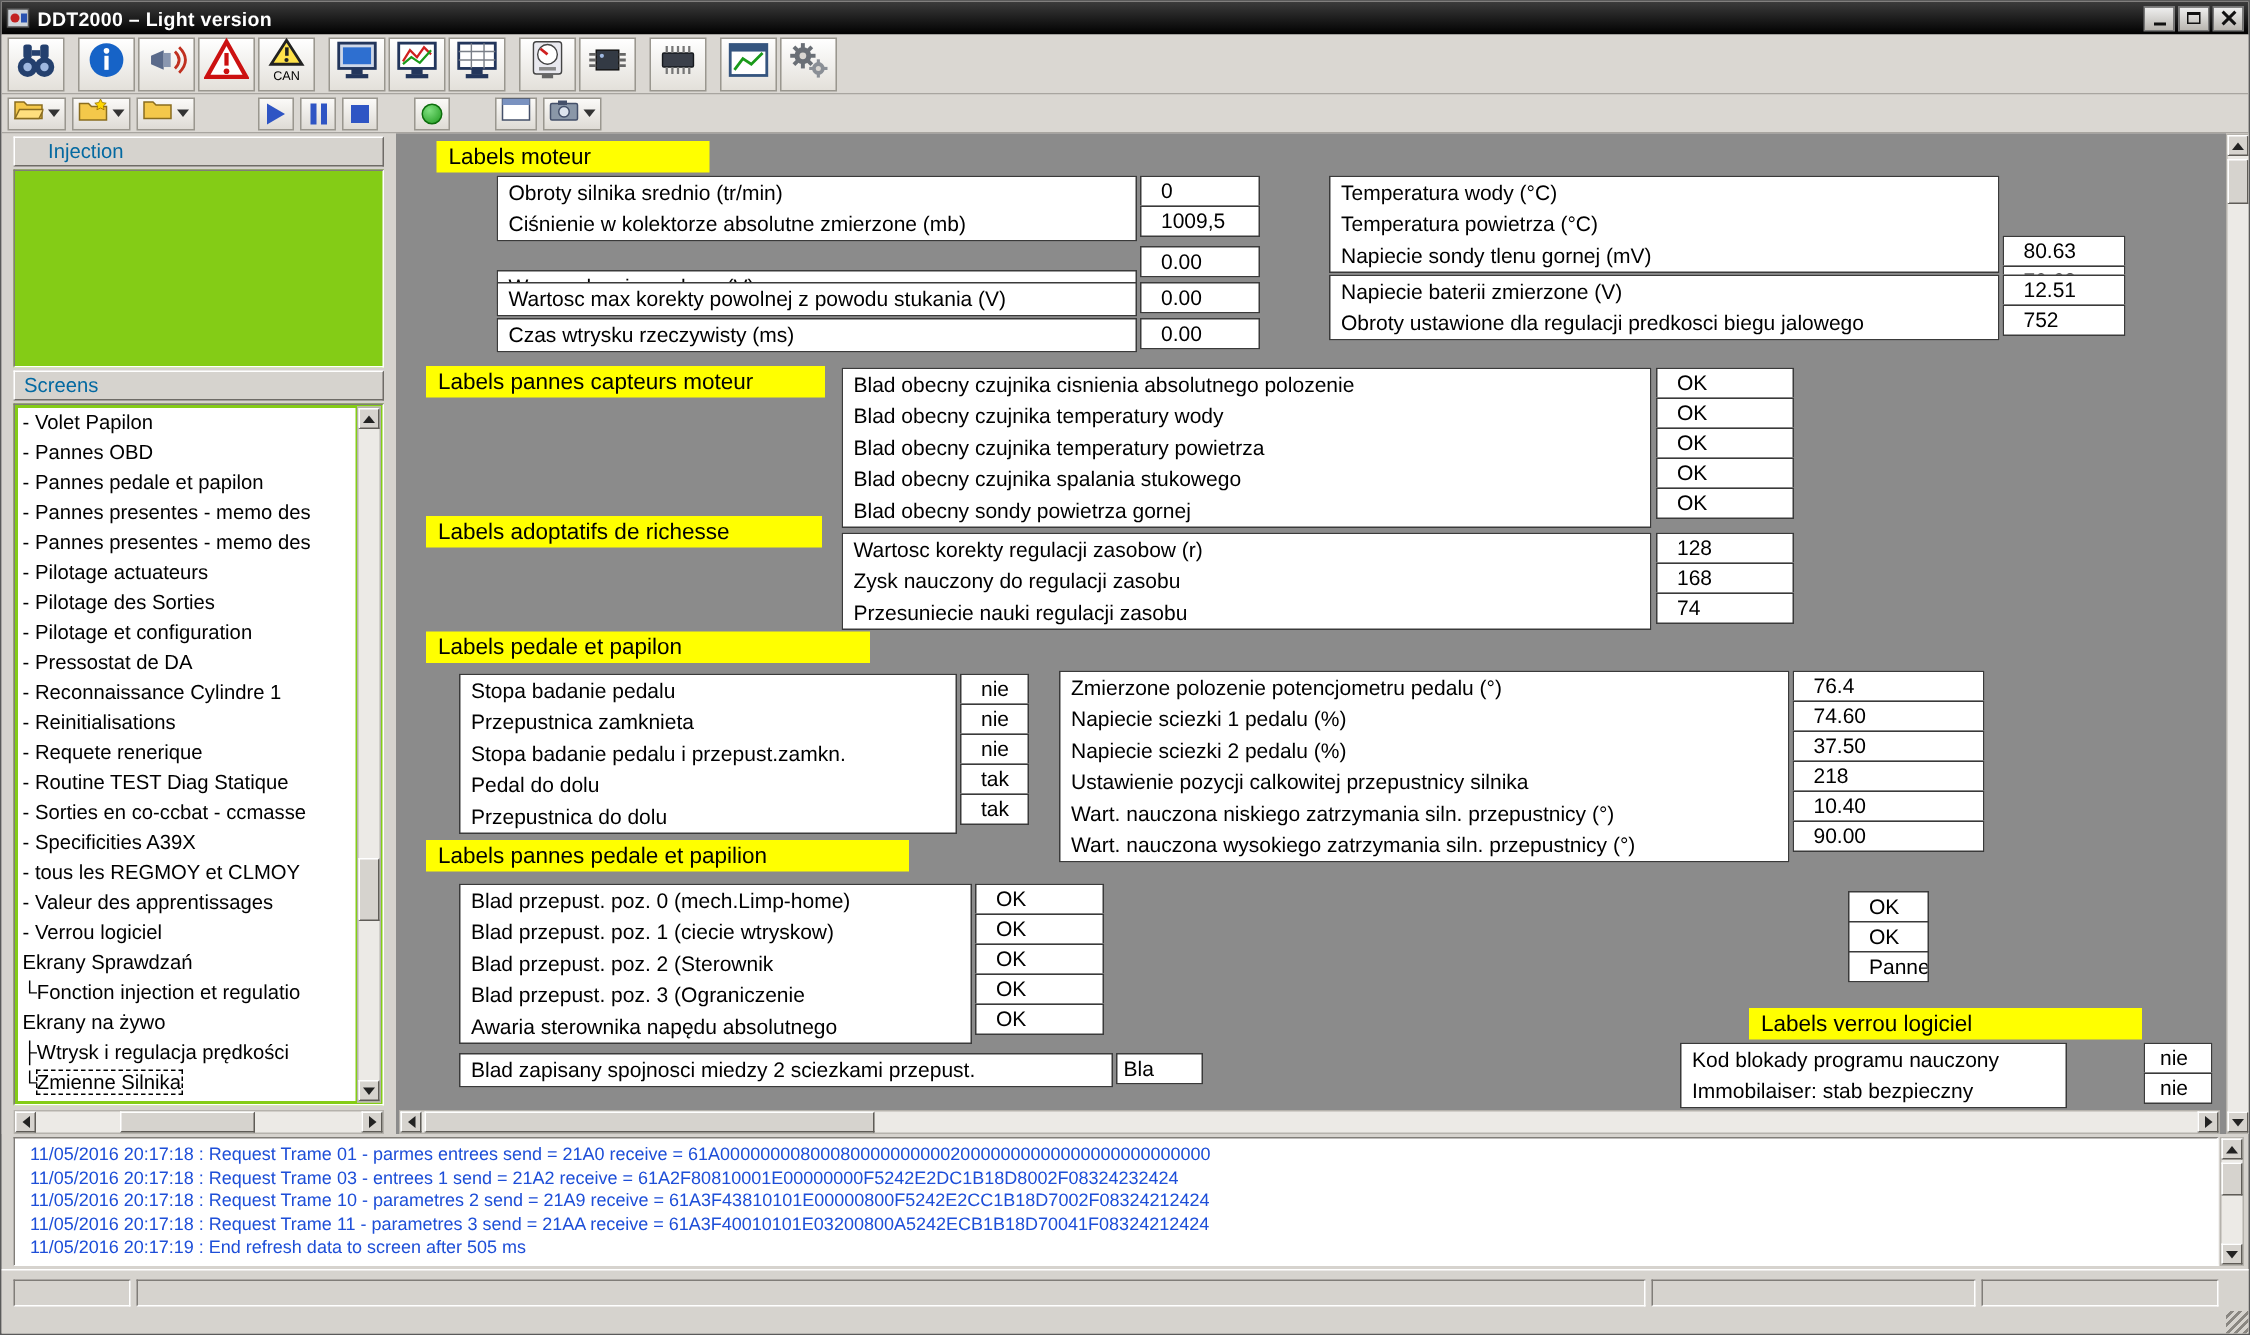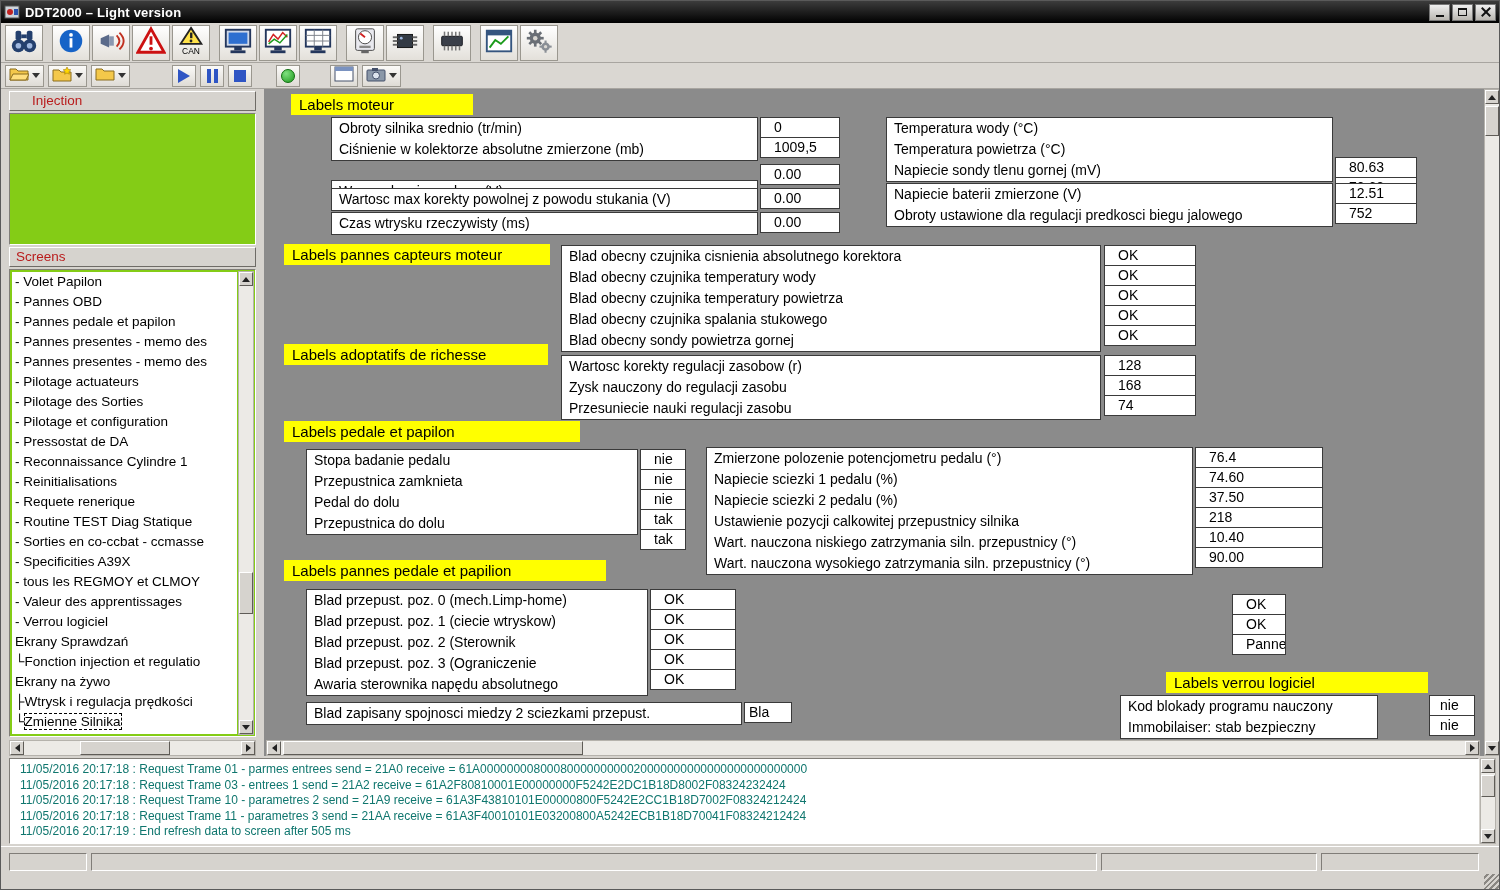--- a/index.html
+++ b/index.html
@@ -36,21 +36,21 @@
   .caret { width:0; height:0; border-left:4px solid transparent; border-right:4px solid transparent; border-top:5px solid #333; margin-left:3px; }
   .play-shape { width:0; height:0; border-left:12px solid #2f55c4; border-top:7px solid transparent; border-bottom:7px solid transparent; }
   .pause-shape { display:flex; gap:3px; }
   .pause-shape span { width:4px; height:14px; background:#2f55c4; display:block; }
   .stop-shape { width:12px; height:12px; background:#2f55c4; }
   .rec-shape { width:14px; height:14px; border-radius:50%; background:radial-gradient(circle at 35% 30%, #7fe07f, #1f9a1f); border:1px solid #0d6e0d; }
 
   
   .sidebar { position:absolute; left:0; top:88px; width:263px; height:667px; background:#d6d3ce; }
   .panelhdr { position:absolute; left:8px; width:247px; height:20px; background:#d6d3ce;
-    border:1px solid; border-color:#ffffff #6e6b66 #6e6b66 #ffffff; font-size:13.5px; line-height:18px; color:#b91c1c; }
+    border:1px solid; border-color:#ffffff #6e6b66 #6e6b66 #ffffff; font-size:13.5px; line-height:18px; color:#0369a1; }
   .sunken { border:1px solid; border-color:#807d78 #ffffff #ffffff #807d78; background:#84cc16; }
   .injbox { position:absolute; left:8px; top:24px; width:247px; height:132px; }
   .listbox { position:absolute; left:8px; top:180px; width:247px; height:468px; }
   .slist { position:absolute; left:2px; top:2px; right:18px; bottom:2px; overflow:hidden; background:#fff; }
   .sitem { height:20px; line-height:20px; font-size:13.5px; color:#000; white-space:nowrap; padding-left:3px; cursor:default; }
   .sitem .pfx { white-space:pre; }
   .itext.selected { outline:1px dashed #000; outline-offset:0; }
 
   
   .vscroll { position:absolute; width:16px; background:#eceae6; border:1px solid #b5b2ac; }
@@ -70,21 +70,21 @@
   .ybar { position:absolute; height:21px; line-height:21px; background:#ffff00; color:#000; font-size:15px; padding-left:8px; white-space:nowrap; overflow:hidden; }
   .lblbox { position:absolute; background:#fff; border:1px solid #3a3a3a; }
   .lrow { height:21px; line-height:21px; font-size:14px; color:#000; padding-left:7px; white-space:nowrap; overflow:hidden; }
   .valcol { position:absolute; }
   .vrow { height:21px; line-height:19px; font-size:14px; color:#000; background:#fff; border:1px solid #3a3a3a; padding-left:13px; white-space:nowrap; overflow:hidden; }
   .valcol .vrow + .vrow { margin-top:-1px; }
 
   
   .logarea { position:absolute; left:8px; top:757px; width:1470px; height:86px; background:#fff;
     border:1px solid; border-color:#807d78 #ffffff #ffffff #807d78; padding:3px 0 0 10px; overflow:hidden; }
-  .logline { font-size:12px; line-height:15.5px; color:#0f766e; white-space:nowrap; }
+  .logline { font-size:12px; line-height:15.5px; color:#1d4ed8; white-space:nowrap; }
   .logscroll { position:absolute; left:1479px; top:757px; width:16px; height:86px; background:#eceae6; border:1px solid #b5b2ac; }
 
   
   .statusbar { position:absolute; left:0; top:845px; width:1500px; height:45px; background:#d6d3ce; border-top:1px solid #fff; }
   .sseg { position:absolute; top:6px; height:18px; background:#d6d3ce; border:1px solid; border-color:#807d78 #ffffff #ffffff #807d78; }
   .grip { position:absolute; right:2px; bottom:2px; width:15px; height:15px;
     background:repeating-linear-gradient(135deg, #d6d3ce 0 2px, #8a8782 2px 4px); }
 </style>
 </head>
 <body>
@@ -436,21 +436,21 @@
       <div class="lrow">Napiecie baterii zmierzone (V)</div>
         <div class="lrow">Obroty ustawione dla regulacji predkosci biegu jalowego</div>
     </div>
     <div class="valcol" style="left:1071px; top:94px; width:82px;">
       <div class="vrow">12.51</div>
         <div class="vrow">752</div>
     </div>
 
     <div class="ybar" style="left:20px; top:155px; width:266px;">Labels pannes capteurs moteur</div>
     <div class="lblbox" style="left:297px; top:156px; width:540px;">
-      <div class="lrow">Blad obecny czujnika cisnienia absolutnego korektora</div>
+      <div class="lrow">Blad obecny czujnika cisnienia absolutnego polozenie</div>
         <div class="lrow">Blad obecny czujnika temperatury wody</div>
         <div class="lrow">Blad obecny czujnika temperatury powietrza</div>
         <div class="lrow">Blad obecny czujnika spalania stukowego</div>
         <div class="lrow">Blad obecny sondy powietrza gornej</div>
     </div>
     <div class="valcol" style="left:840px; top:156px; width:92px;">
       <div class="vrow">OK</div>
         <div class="vrow">OK</div>
         <div class="vrow">OK</div>
         <div class="vrow">OK</div>
@@ -466,20 +466,21 @@
     <div class="valcol" style="left:840px; top:266px; width:92px;">
       <div class="vrow">128</div>
         <div class="vrow">168</div>
         <div class="vrow">74</div>
     </div>
 
     <div class="ybar" style="left:20px; top:332px; width:296px;">Labels pedale et papilon</div>
     <div class="lblbox" style="left:42px; top:360px; width:332px;">
       <div class="lrow">Stopa badanie pedalu</div>
         <div class="lrow">Przepustnica zamknieta</div>
+        <div class="lrow">Stopa badanie pedalu i przepust.zamkn.</div>
         <div class="lrow">Pedal do dolu</div>
         <div class="lrow">Przepustnica do dolu</div>
     </div>
     <div class="valcol" style="left:376px; top:360px; width:46px;">
       <div class="vrow">nie</div>
         <div class="vrow">nie</div>
         <div class="vrow">nie</div>
         <div class="vrow">tak</div>
         <div class="vrow">tak</div>
     </div>
@@ -516,21 +517,21 @@
         <div class="vrow">OK</div>
     </div>
     <div class="valcol" style="left:968px; top:505px; width:54px;">
       <div class="vrow">OK</div>
         <div class="vrow">OK</div>
         <div class="vrow">Panne</div>
     </div>
     <div class="lblbox" style="left:42px; top:613px; width:436px;">
       <div class="lrow">Blad zapisany spojnosci miedzy 2 sciezkami przepust.</div>
     </div>
-    <div class="valcol" style="left:480px; top:613px; width:48px;">
+    <div class="valcol" style="left:480px; top:613px; width:58px;">
       <div class="vrow" style="padding-left:4px;">Bla</div>
     </div>
 
     <div class="ybar" style="left:902px; top:583px; width:262px;">Labels verrou logiciel</div>
     <div class="lblbox" style="left:856px; top:606px; width:258px;">
       <div class="lrow">Kod blokady programu nauczony</div>
         <div class="lrow">Immobilaiser: stab bezpieczny</div>
     </div>
     <div class="valcol" style="left:1165px; top:606px; width:46px;">
       <div class="vrow" style="padding-left:10px;">nie</div>

